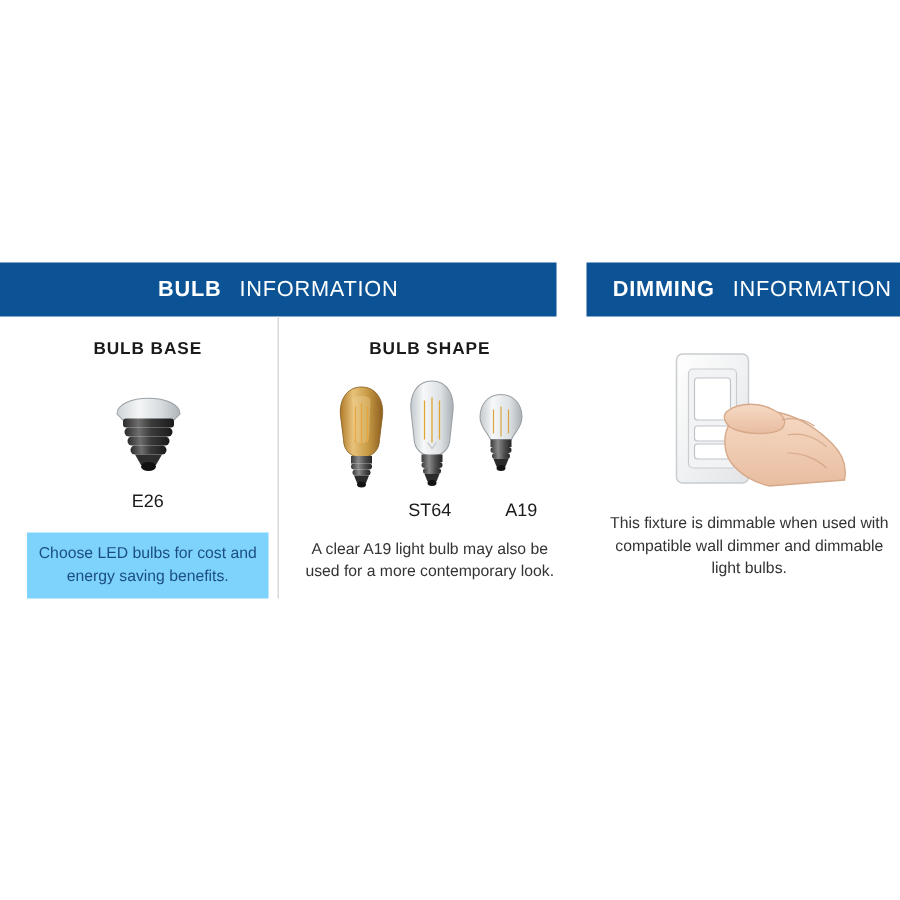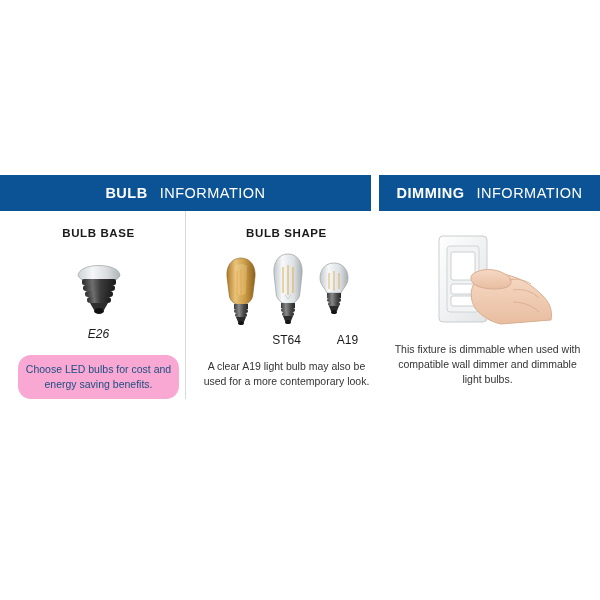--- a/index.html
+++ b/index.html
@@ -20,20 +20,21 @@
   .content {
     position: absolute;
     left: 0;
     top: 175px;
     width: 600px;
   }
   .panels {
     display: flex;
     flex-direction: row;
     align-items: flex-start;
+    gap: 12px;
   }
   .panel-left {
     width: 375px;
   }
   .panel-right {
     width: 225px;
   }
   .banner {
     background: #0b5394;
     color: #ffffff;
@@ -88,32 +89,30 @@
     font-size: 10.5px;
     line-height: 1.45;
     color: #333333;
     margin: 10px 4px 0 4px;
   }
   .body-text.second {
     margin-top: 12px;
   }
   .note-box {
     margin: 14px 6px 0 6px;
-    background: #f9a8d4;
+    background: #7dd3fc;
     color: #1c4f80;
     font-size: 10.5px;
     line-height: 1.45;
     padding: 7px 6px;
-    border-radius: 13px;
   }
   .bulb-label {
     font-size: 12px;
     color: #1a1a1a;
     margin-top: 6px;
-    font-style: italic;
   }
   .bulb-row {
     display: flex;
     flex-direction: row;
     align-items: flex-end;
     justify-content: center;
     gap: 6px;
     height: 78px;
   }
   .bulb-cell {

